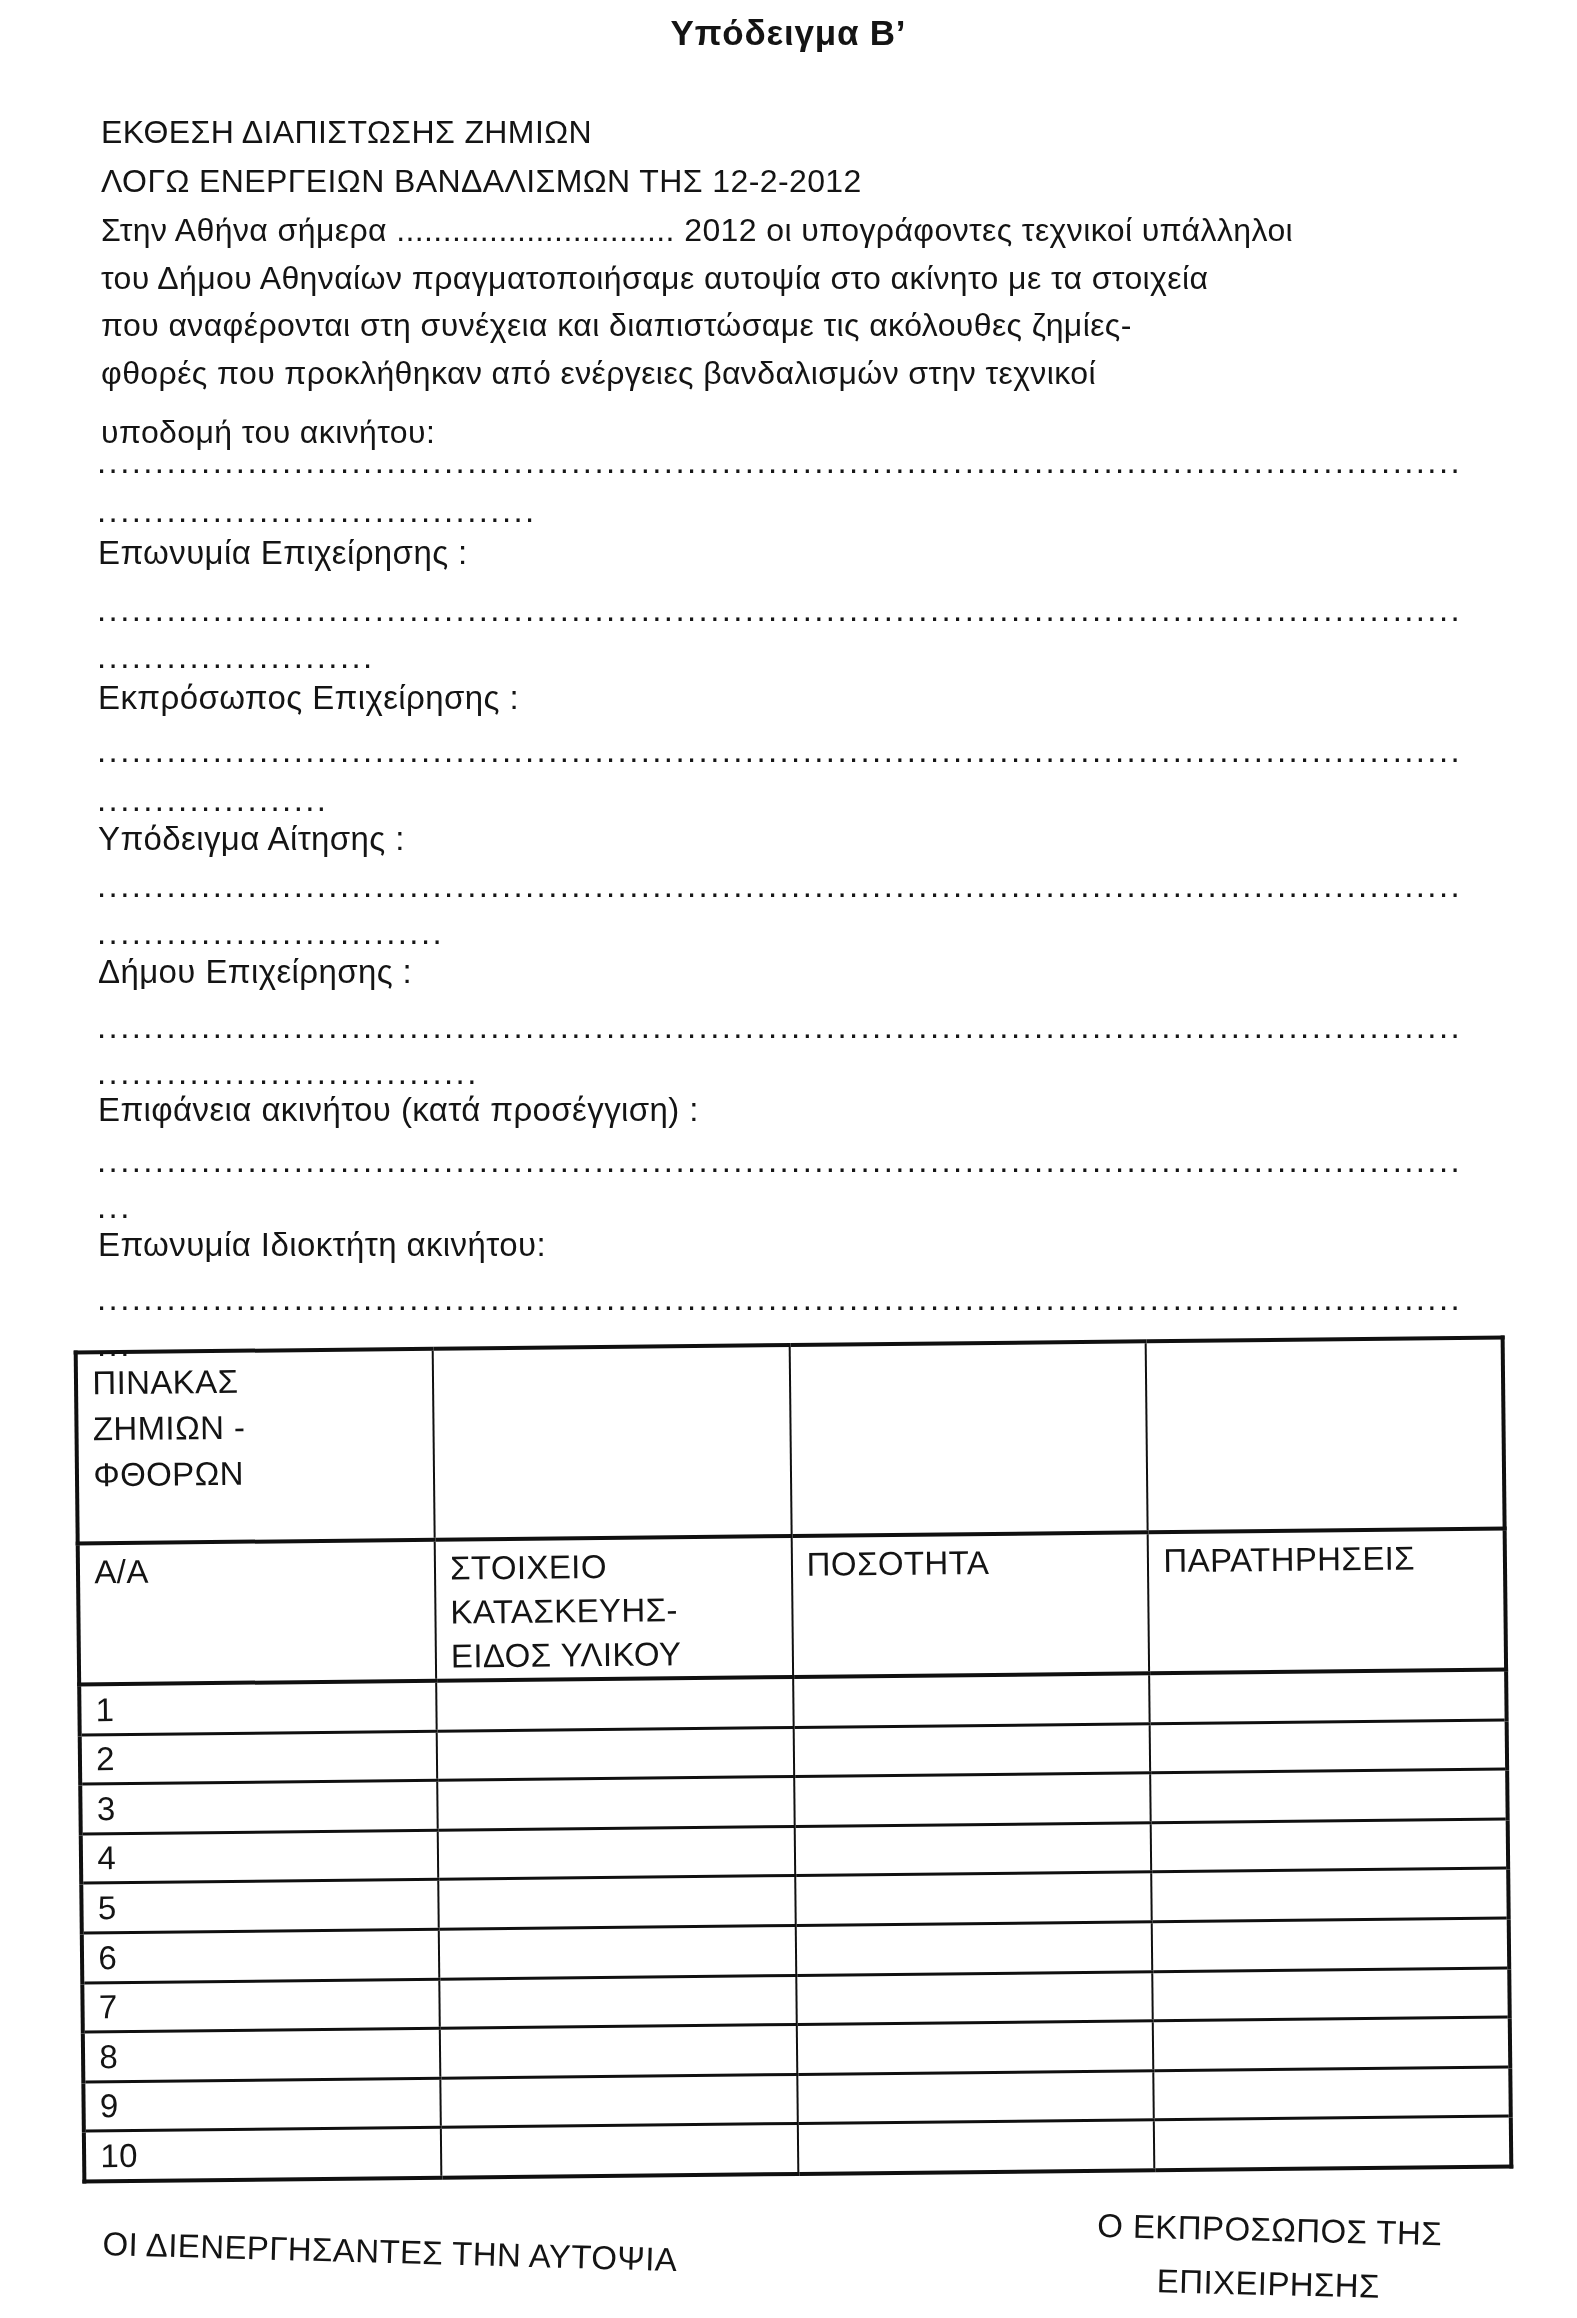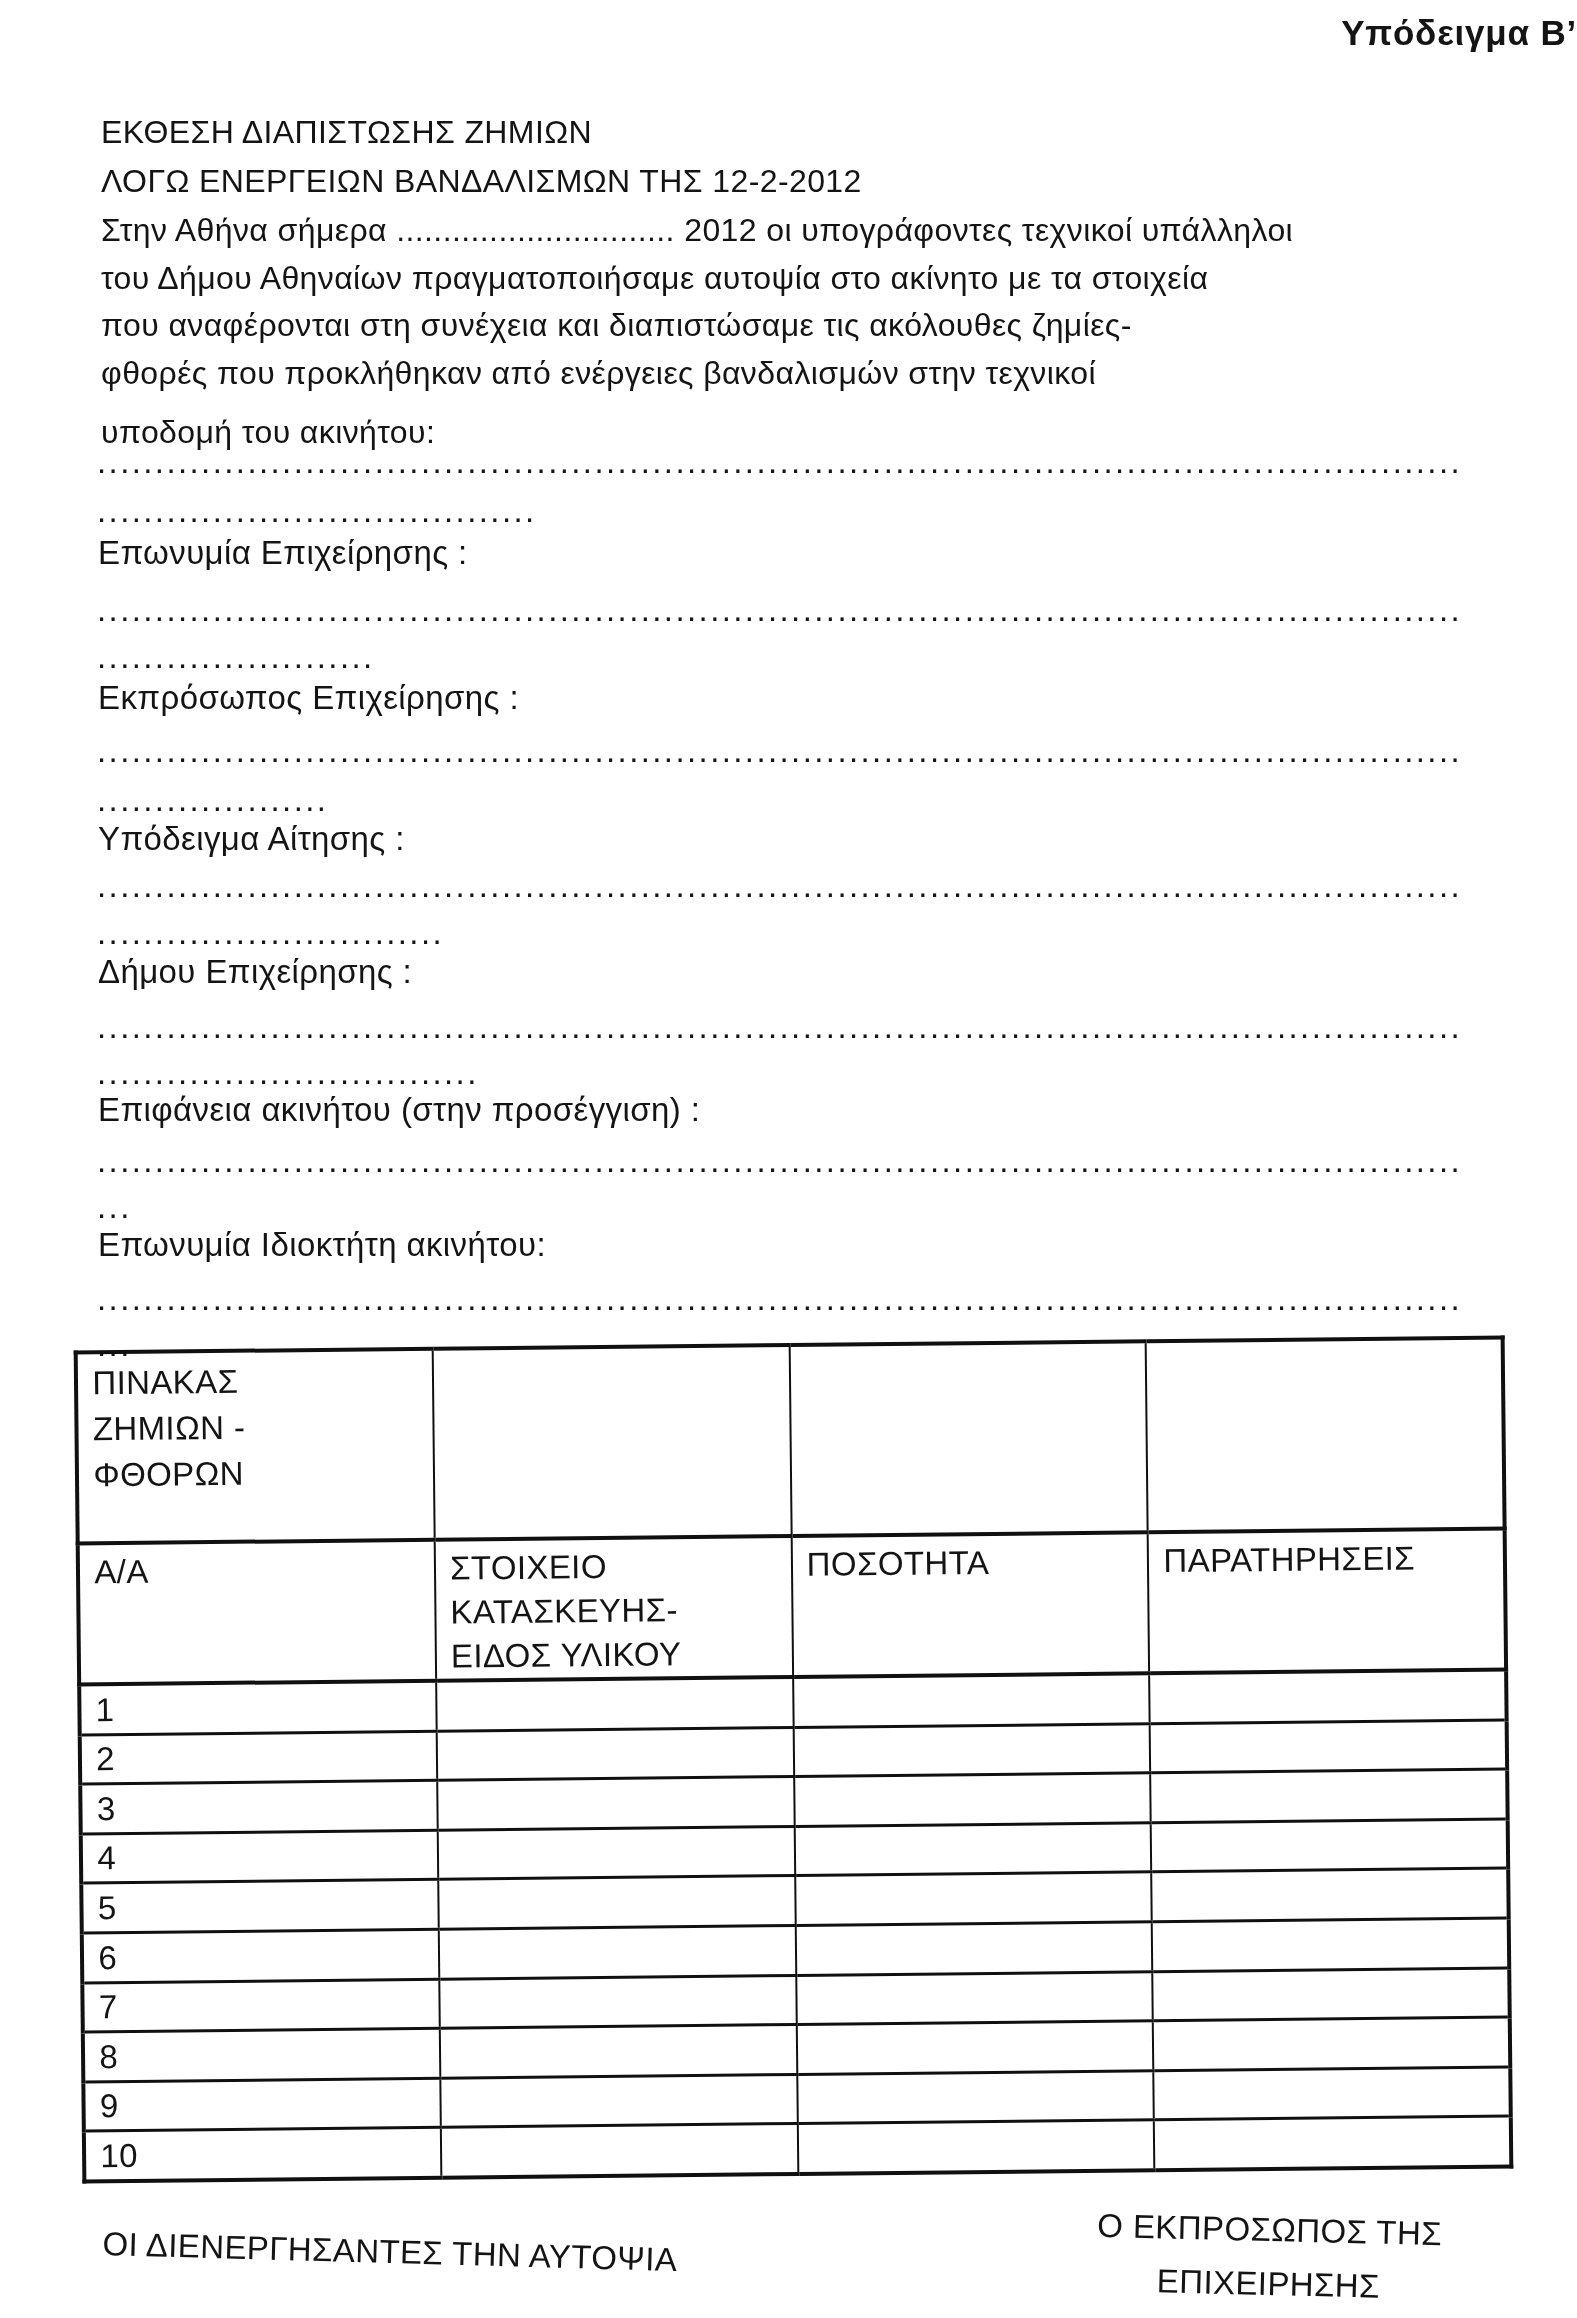--- a/index.html
+++ b/index.html
@@ -14,21 +14,21 @@
     overflow: hidden;
     font-family: "Liberation Sans", "DejaVu Sans", sans-serif;
     color: #141414;
   }
   .abs { position: absolute; }
 
   .doc-title {
     left: 0;
     top: 12.7px;
     width: 100%;
-    text-align: right;
+    text-align: center;
     font-size: 35px;
     font-weight: 700;
     letter-spacing: 0.8px;
   }
 
   .text-line {
     left: 101px;
     font-size: 32px;
     line-height: 48px;
     white-space: nowrap;
@@ -144,21 +144,21 @@
 <div class="abs dots-line" style="top:782px">....................</div>
 
 <div class="abs field-label" style="top:809px">Υπόδειγμα Αίτησης :</div>
 <div class="abs dots-line dots-full" style="top:868px">........................................................................................................................</div>
 <div class="abs dots-line" style="top:915px">..............................</div>
 
 <div class="abs field-label" style="top:942px">Δήμου Επιχείρησης :</div>
 <div class="abs dots-line dots-full" style="top:1009px">........................................................................................................................</div>
 <div class="abs dots-line" style="top:1055px">.................................</div>
 
-<div class="abs field-label" style="top:1080px">Επιφάνεια ακινήτου (στην προσέγγιση) :</div>
+<div class="abs field-label" style="top:1080px">Επιφάνεια ακινήτου (κατά προσέγγιση) :</div>
 <div class="abs dots-line dots-full" style="top:1143px">........................................................................................................................</div>
 <div class="abs dots-line" style="top:1189px">...</div>
 
 <div class="abs field-label" style="top:1215px">Επωνυμία Ιδιοκτήτη ακινήτου:</div>
 <div class="abs dots-line dots-full" style="top:1281px">........................................................................................................................</div>
 <div class="abs dots-line" style="top:1327px">...</div>
 
 <table class="damage-table">
   <colgroup>
     <col style="width:25%">

